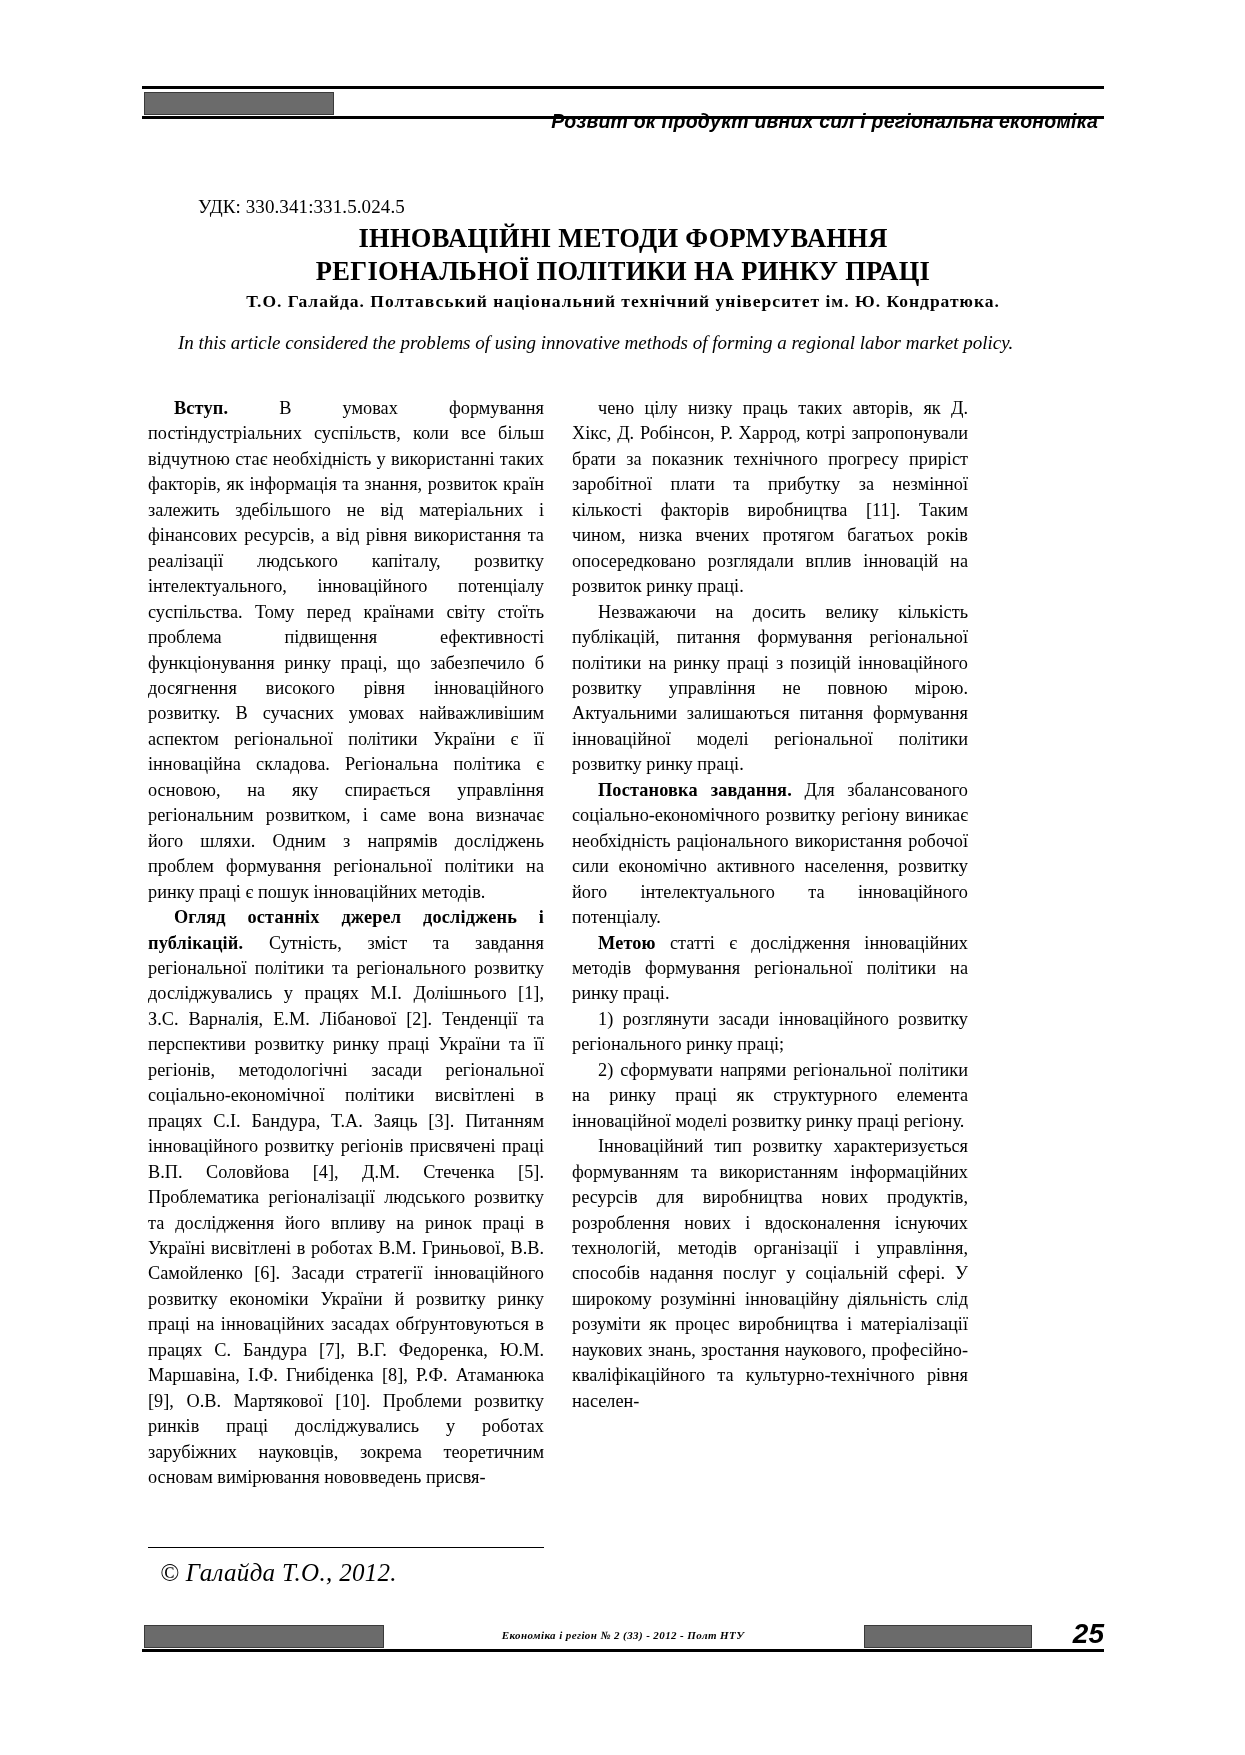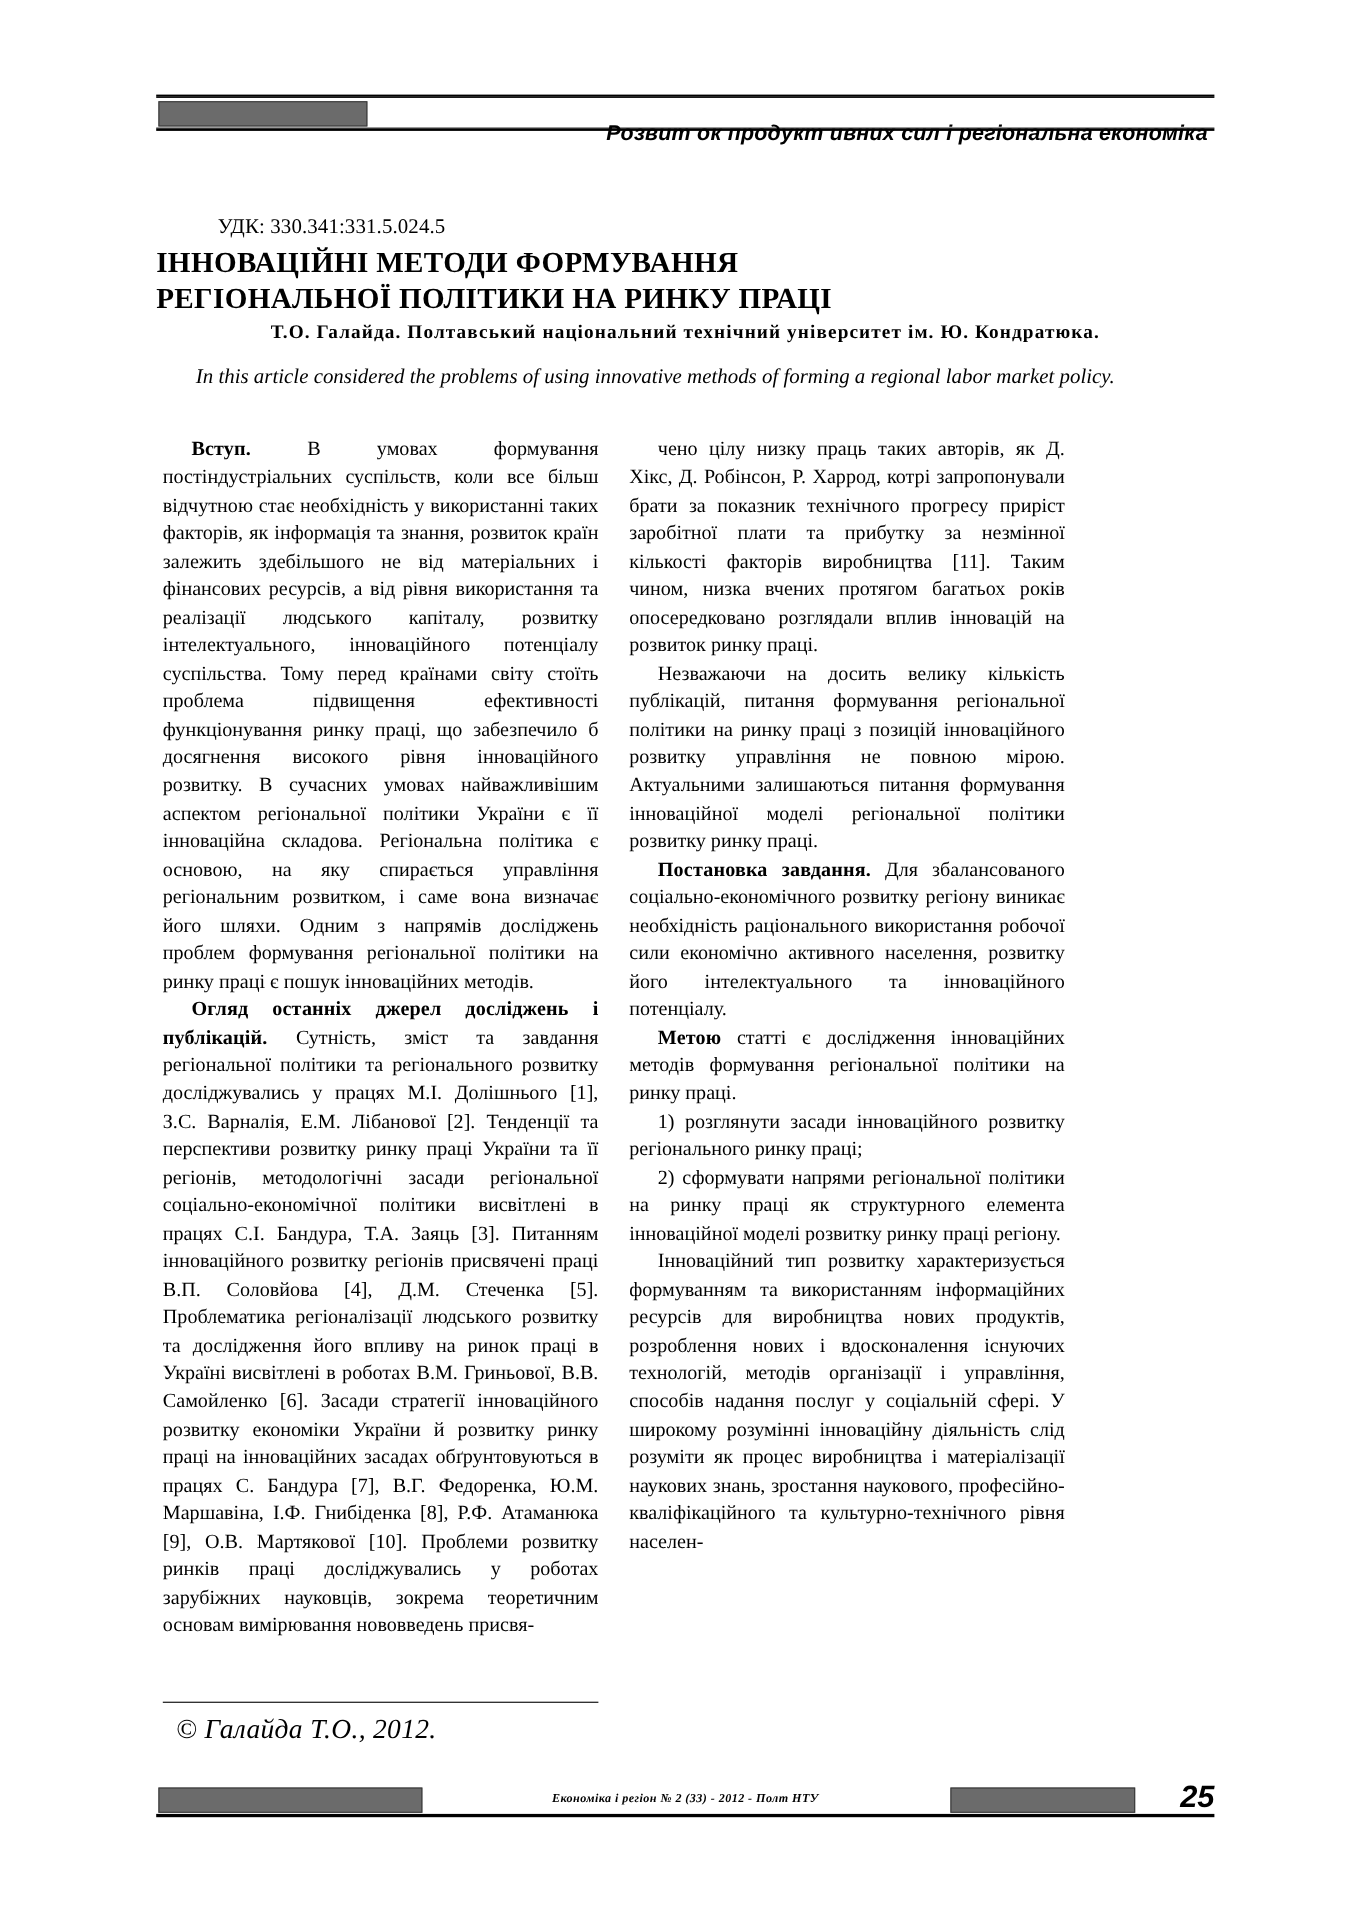--- a/index.html
+++ b/index.html
@@ -83,20 +83,21 @@
     font-size: 19px;
     letter-spacing: 0.1px;
     margin-left: 40px;
   }
 
   .title {
     position: absolute;
     left: 142px;
     top: 222px;
     width: 962px;
+    text-align: center;
     font-family: "Liberation Serif", "DejaVu Serif", serif;
     font-weight: bold;
     font-size: 26.5px;
     line-height: 33px;
     letter-spacing: 0.3px;
   }
   .title .line { display: block; }
 
   .authors {
     position: absolute;

